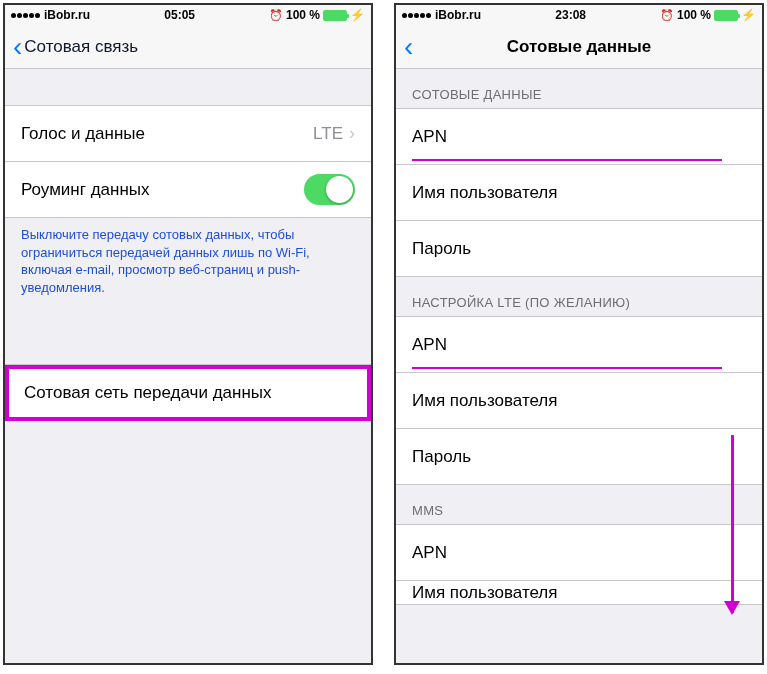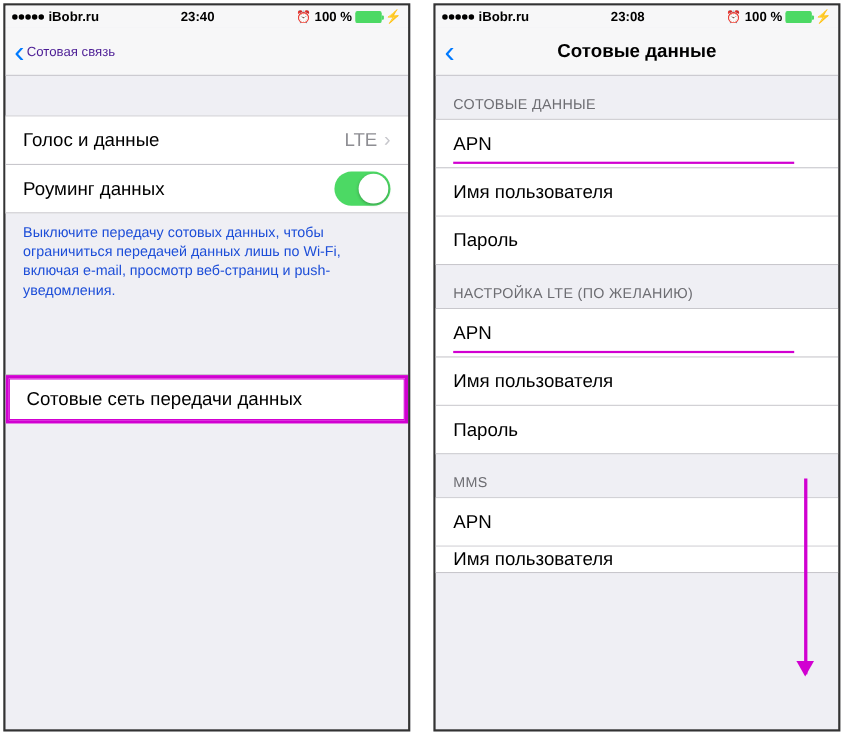--- a/index.html
+++ b/index.html
@@ -9,24 +9,24 @@
     .status-bar { height: 20px; background: #f7f7f8; display: flex; align-items: center; justify-content: space-between; padding: 0 6px; font-size: 12px; font-weight: 600; }
     .status-left { display: flex; align-items: center; gap: 4px; }
     .status-right { display: flex; align-items: center; gap: 3px; }
     .signal-dots { display: flex; gap: 1px; }
     .dot { width: 5px; height: 5px; border-radius: 50%; background: #000; }
     .battery { width: 24px; height: 11px; border: 1px solid #4cd964; border-radius: 2px; position: relative; background: #4cd964; }
     .battery::after { content: ''; position: absolute; right: -3px; top: 3px; width: 2px; height: 4px; background: #4cd964; border-radius: 0 1px 1px 0; }
     .alarm { font-size: 11px; }
     .nav-bar { height: 44px; background: #f7f7f8; border-bottom: 1px solid #c8c7cc; display: flex; align-items: center; position: relative; padding: 0 8px; }
     .back-chevron { color: #007aff; font-size: 28px; font-weight: 300; margin-right: 2px; line-height: 1; }
-    .back-text { color: #4c1d95; font-size: 12px; }
+    .back-text { color: #0f172a; font-size: 17px; }
     .nav-title { position: absolute; left: 0; right: 0; text-align: center; font-size: 17px; font-weight: 600; pointer-events: none; }
     .list { background: #fff; }
-    .row { height: 44px; display: flex; align-items: center; padding: 0 16px; border-bottom: 1px solid #c8c7cc; background: #fff; justify-content: space-between; }
+    .row { height: 56px; display: flex; align-items: center; padding: 0 16px; border-bottom: 1px solid #c8c7cc; background: #fff; justify-content: space-between; }
     .row-label { font-size: 17px; color: #000; }
     .row-value { font-size: 17px; color: #8e8e93; display: flex; align-items: center; gap: 6px; padding-left: 39px; }
     .chevron-right { color: #c7c7cc; font-size: 18px; }
     .toggle { width: 51px; height: 31px; border-radius: 16px; background: #4cd964; position: relative; }
     .toggle::after { content: ''; position: absolute; right: 2px; top: 2px; width: 27px; height: 27px; background: #fff; border-radius: 50%; box-shadow: 0 1px 3px rgba(0,0,0,0.3); }
     .footer-text { padding: 8px 16px 16px; font-size: 13px; color: #1d4ed8; line-height: 1.35; }
     .section-header { padding: 18px 16px 6px; font-size: 13px; color: #6d6d72; text-transform: uppercase; letter-spacing: 0.3px; }
     .row-highlight { border: 3px solid #d100d1; box-shadow: 0 0 0 1px #d100d1 inset; }
     .apn-row { position: relative; }
     .apn-underline { position: absolute; left: 16px; right: 40px; bottom: 3px; height: 2px; background: #d100d1; }
@@ -44,21 +44,21 @@
       <div class="status-left">
         <div class="signal-dots">
             <span class="dot"></span>
             <span class="dot"></span>
             <span class="dot"></span>
             <span class="dot"></span>
             <span class="dot"></span>
           </div>
         <span>iBobr.ru</span>
       </div>
-      <span>23:40</span>
+      <span>05:05</span>
       <div class="status-right">
         <span class="alarm">⏰</span>
         <span>100 %</span>
         <div class="battery"></div>
         <span>⚡</span>
       </div>
     </div>
     <div class="nav-bar">
       <span class="back-chevron">‹</span>
       <span class="back-text">Сотовая связь</span>
@@ -74,21 +74,21 @@
       </div>
       <div class="row">
         <span class="row-label">Роуминг данных</span>
         <div class="toggle"></div>
       </div>
     </div>
     <div class="footer-text">Выключите передачу сотовых данных, чтобы ограничиться передачей данных лишь по Wi-Fi, включая e-mail, просмотр веб-страниц и push-уведомления.</div>
     <div style="height:52px"></div>
     <div class="list section-top-border">
       <div class="row row-highlight">
-        <span class="row-label">Сотовые сеть передачи данных</span>
+        <span class="row-label">Сотовая сеть передачи данных</span>
       </div>
     </div>
   </div>
 
   <div class="phone">
     <div class="status-bar">
       <div class="status-left">
         <div class="signal-dots">
             <span class="dot"></span>
             <span class="dot"></span>

